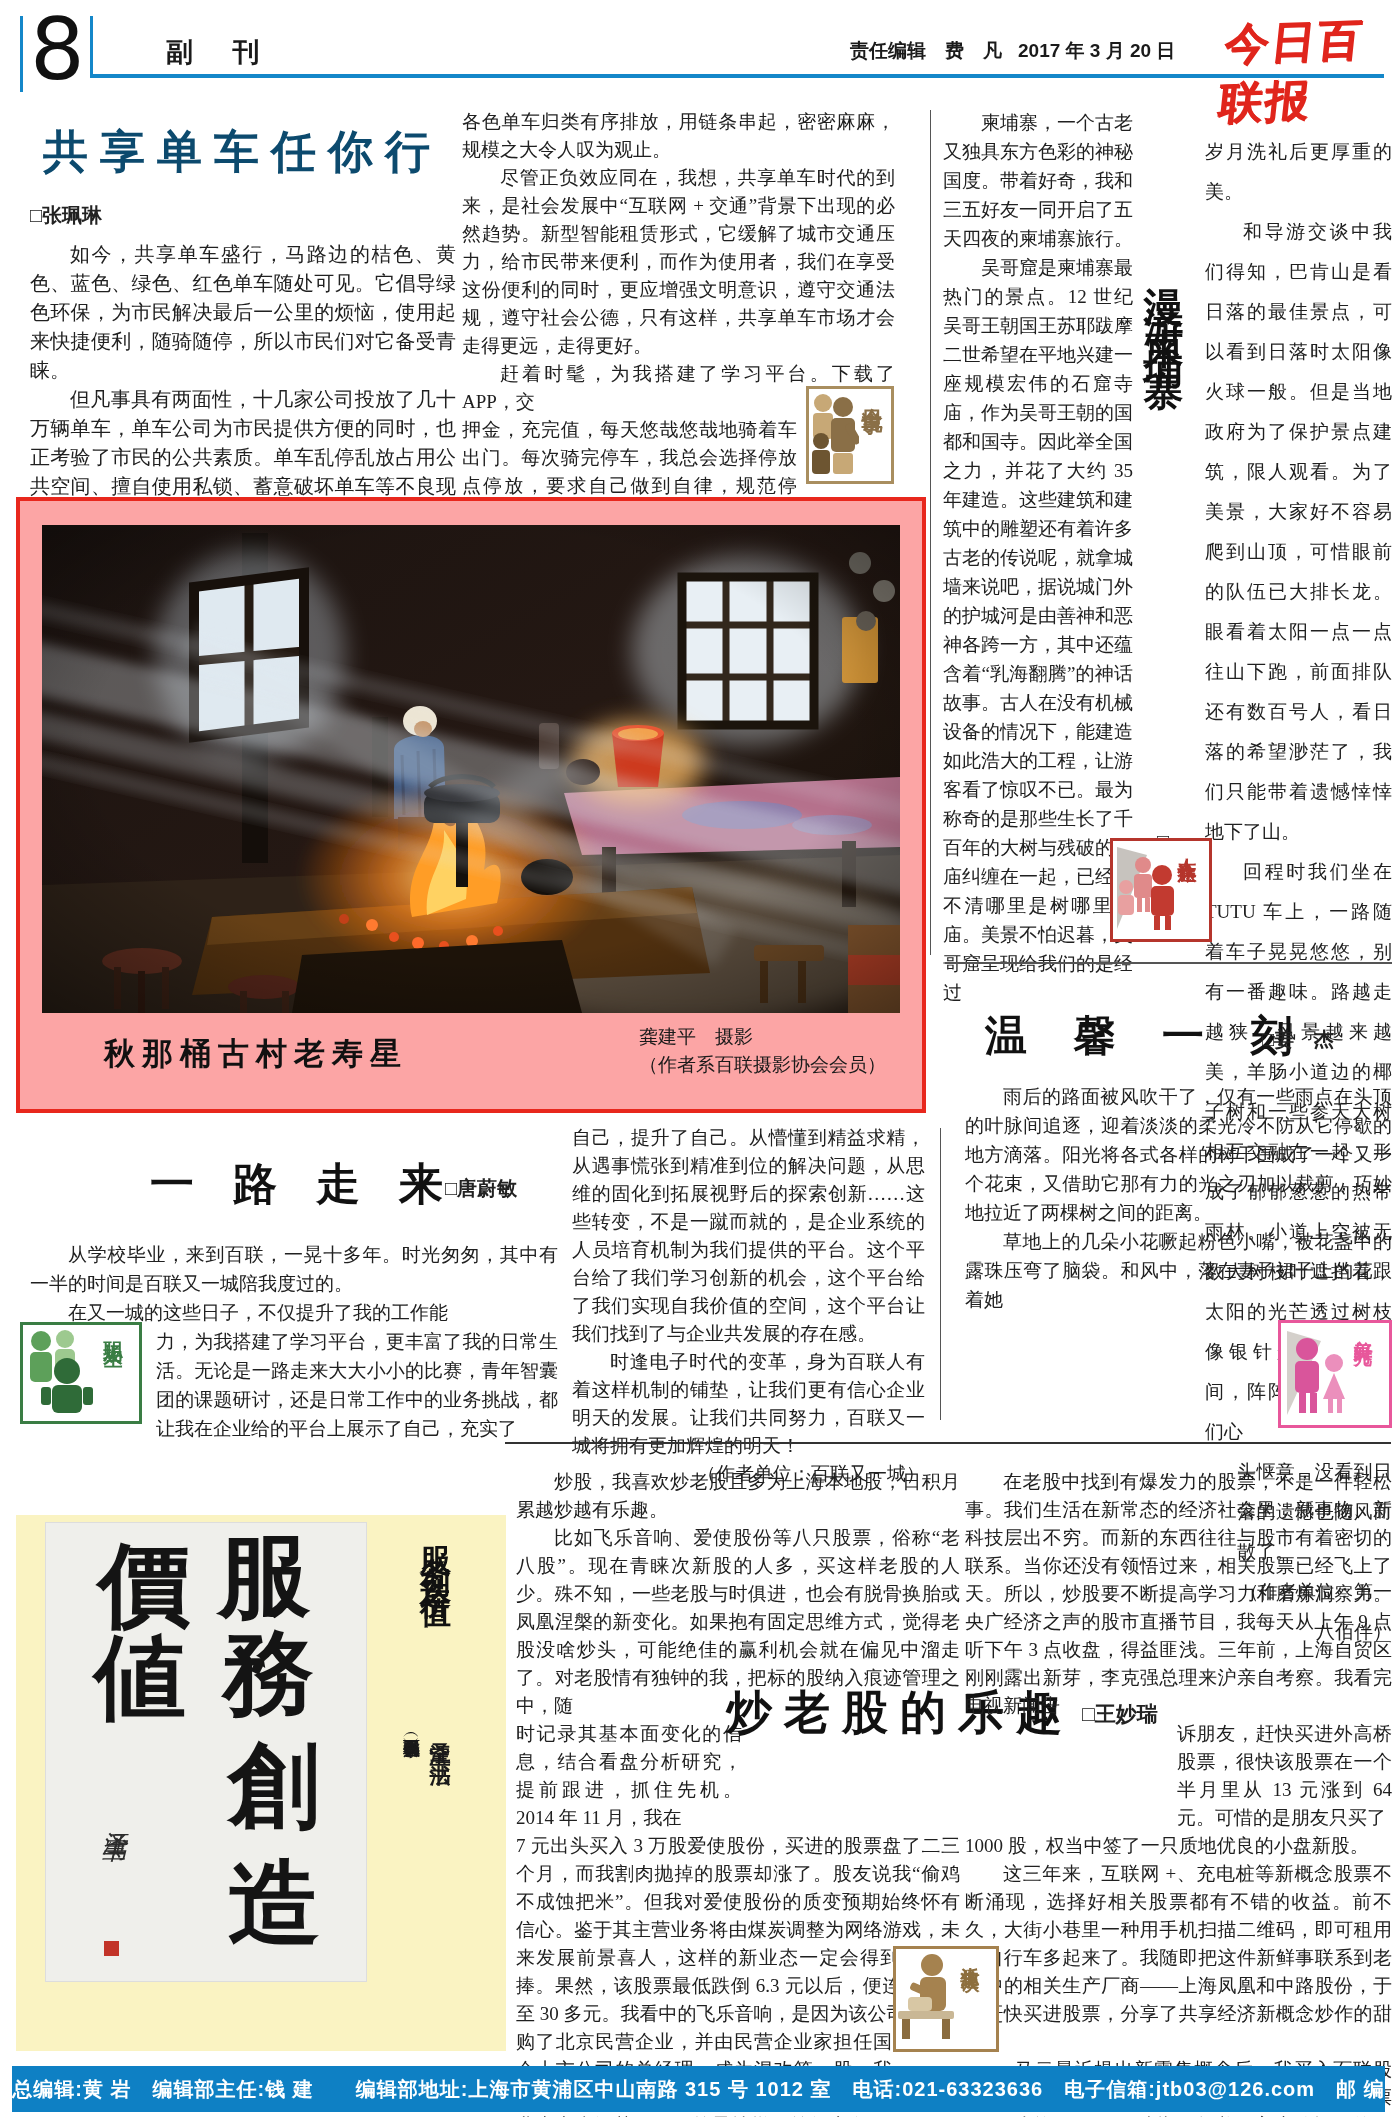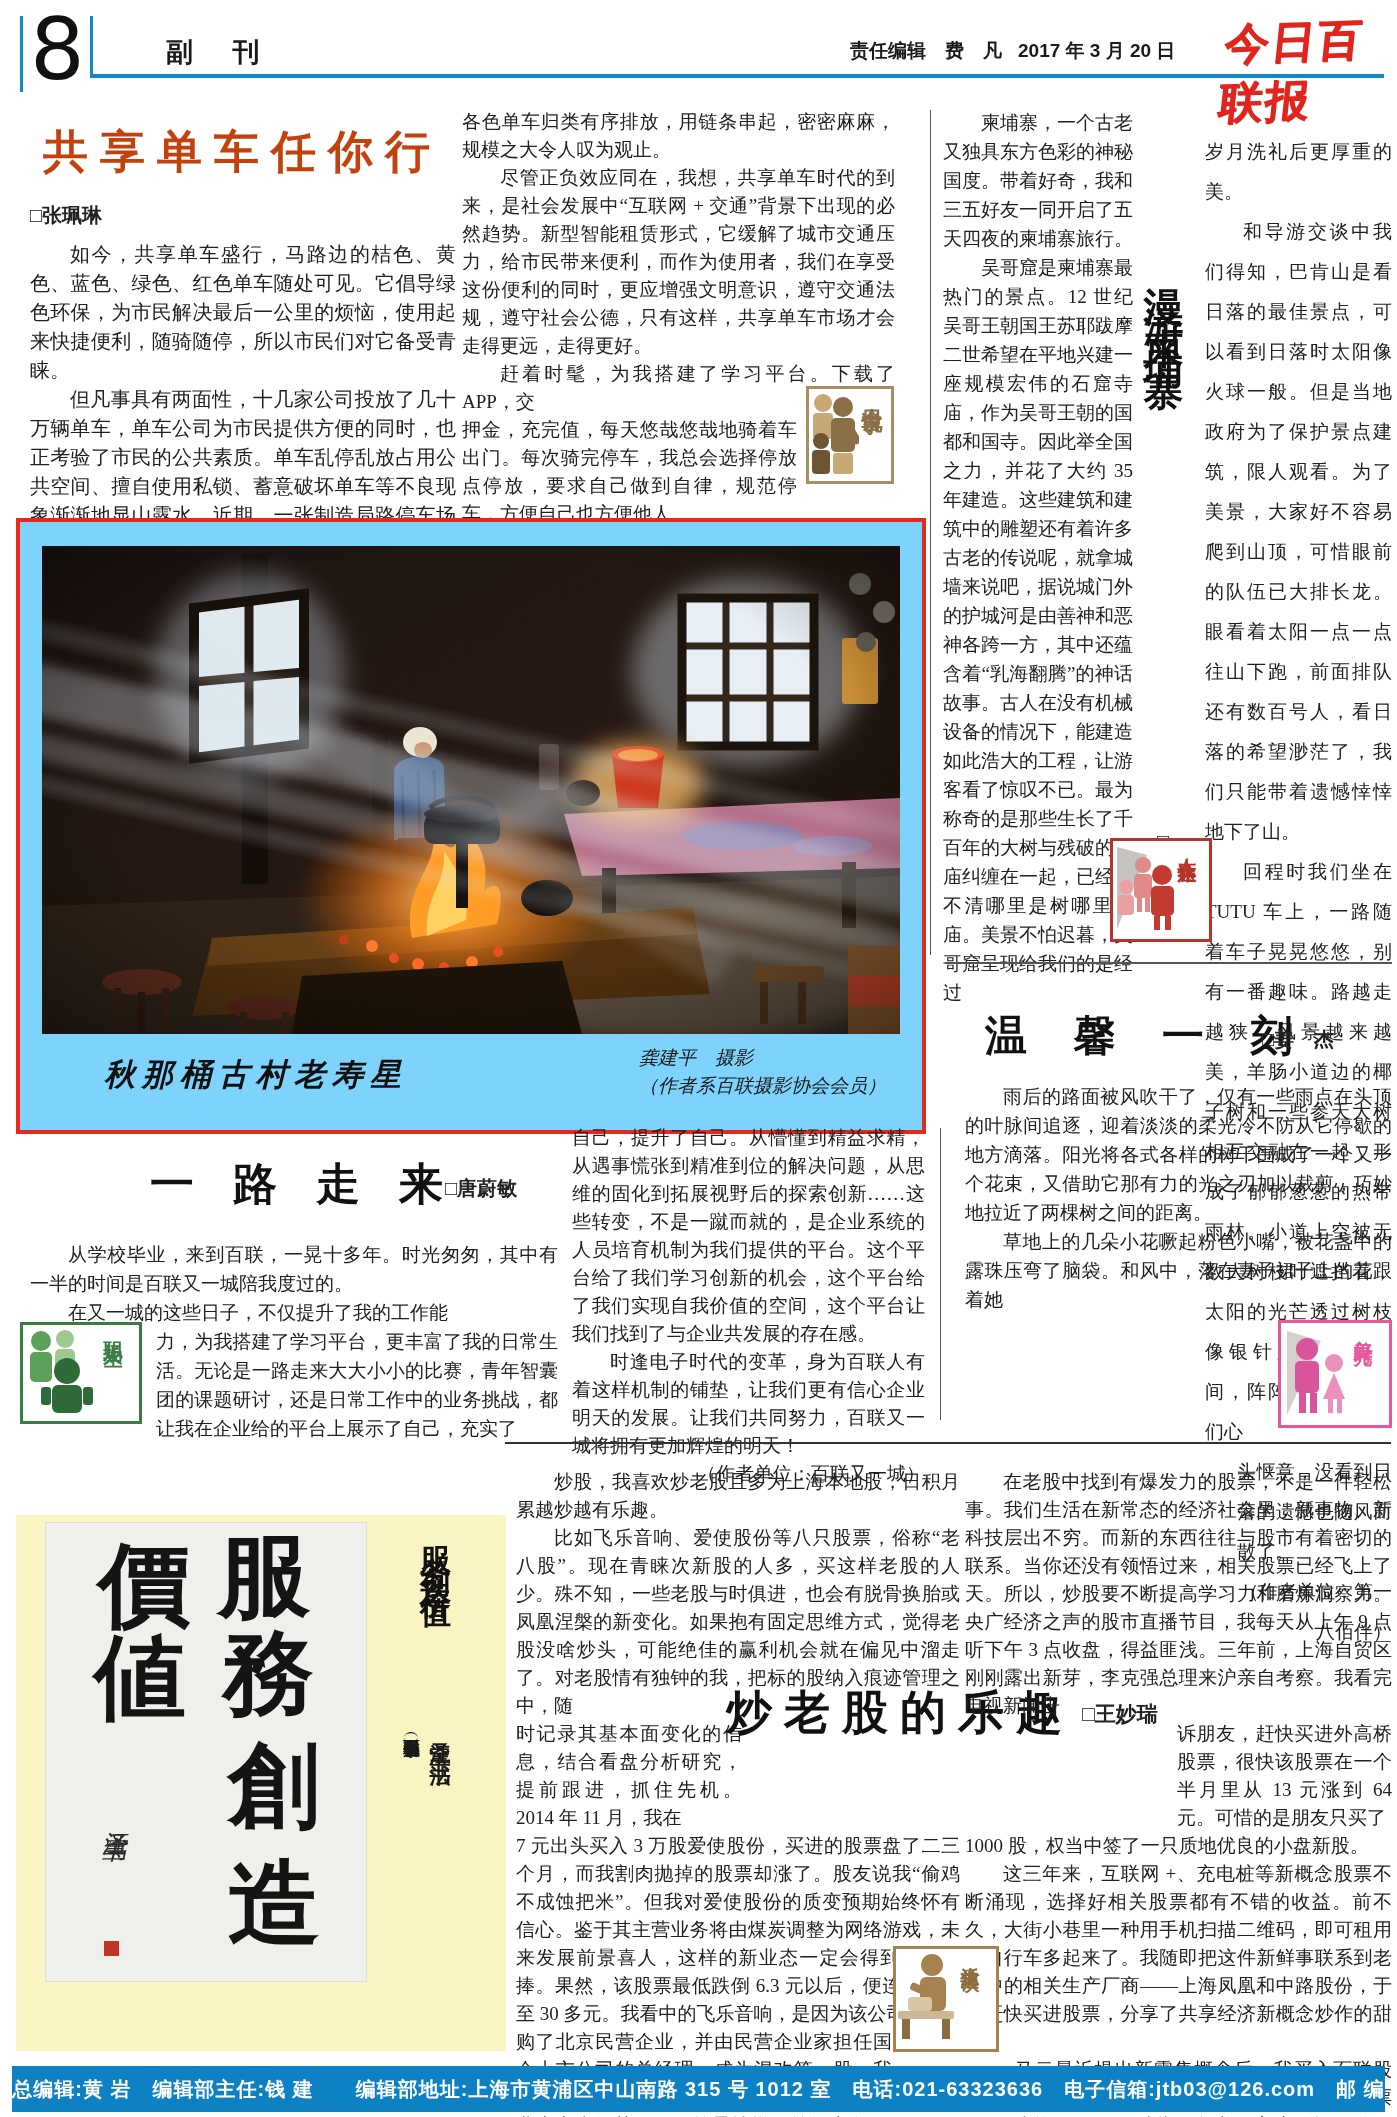--- a/index.html
+++ b/index.html
@@ -14,21 +14,21 @@
   .hline{position:absolute;background:#4a4a4a;height:2px;}
   .vline{position:absolute;background:#6a6a6a;width:2px;}
   .blue{background:#1487c9;}
   
   .pagenum{font-size:86px;line-height:86px;color:#111;font-family:"DejaVu Sans","Liberation Sans",sans-serif;}
   .section-t{font-size:27px;font-weight:bold;letter-spacing:16px;}
   .meta-t{font-size:19px;font-weight:bold;}
   .masthead{font-size:44px;font-weight:bold;color:#e0251c;transform:skewX(-8deg) rotate(-2deg);
             letter-spacing:2px;text-shadow:1px 1px 0 #e0251c;}
   
-  .title-hei{font-family:Liberation Serif, serif;font-weight:bold;color:#c2410c;}
+  .title-hei{font-family:Liberation Serif, serif;font-weight:bold;color:#0c4a6e;}
   .title-song{font-weight:bold;color:#111;}
   .author{font-size:20px;color:#222;}
   
   .icon-box{position:absolute;background:#fff;display:flex;align-items:stretch;}
   .icon-label{writing-mode:vertical-rl;font-weight:bold;font-size:19px;letter-spacing:2px;
               font-family:"Liberation Sans","DejaVu Sans",sans-serif;line-height:1;margin:2px 1px 2px 3px;}
   .credit-line{font-size:19px;}
   
   .callig-char{position:absolute;font-size:92px;line-height:92px;font-weight:bold;color:#141414;
                font-family:"DejaVu Serif","Liberation Serif",serif;}
@@ -73,21 +73,21 @@
       <circle cx="34" cy="18" r="10" fill="#8a6f47"></circle>
         <rect x="22" y="29" width="24" height="34" rx="5" fill="#8a6f47"></rect>
       <rect x="40" y="34" width="8" height="22" rx="3" fill="#8a6f47" transform="rotate(-30 44 45)"></rect>
       <circle cx="12" cy="52" r="8" fill="#6d5531"></circle>
         <rect x="3" y="61" width="18" height="24" rx="4" fill="#6d5531"></rect>
       <rect x="24" y="64" width="20" height="21" rx="3" fill="#c7a876"></rect>
     </svg>
     <span class="icon-label" style="color:#8a6f47;font-size:21px;">今日说事</span>
   </div>
 
-  <div class="abs" style="left:16px;top:518px;width:902px;height:608px;border:4px solid #e8271d;background:#7dd3fc;font-style:italic;">
+  <div class="abs" style="left:16px;top:497px;width:902px;height:608px;border:4px solid #e8271d;background:#fca5a5;">
     <div class="abs" style="left:22px;top:24px;width:858px;height:488px;background:#161008;">
       <svg width="858" height="488" viewBox="0 0 858 488">
         <defs>
           <linearGradient id="gBg" x1="0" y1="0" x2="1" y2="1">
             <stop offset="0" stop-color="#1b1310"></stop>
               <stop offset="0.5" stop-color="#241813"></stop>
               <stop offset="1" stop-color="#171009"></stop>
           </linearGradient>
           <radialGradient id="gFire" cx="0.5" cy="0.5" r="0.5">
             <stop offset="0" stop-color="#ffd985" stop-opacity="0.95"></stop>

